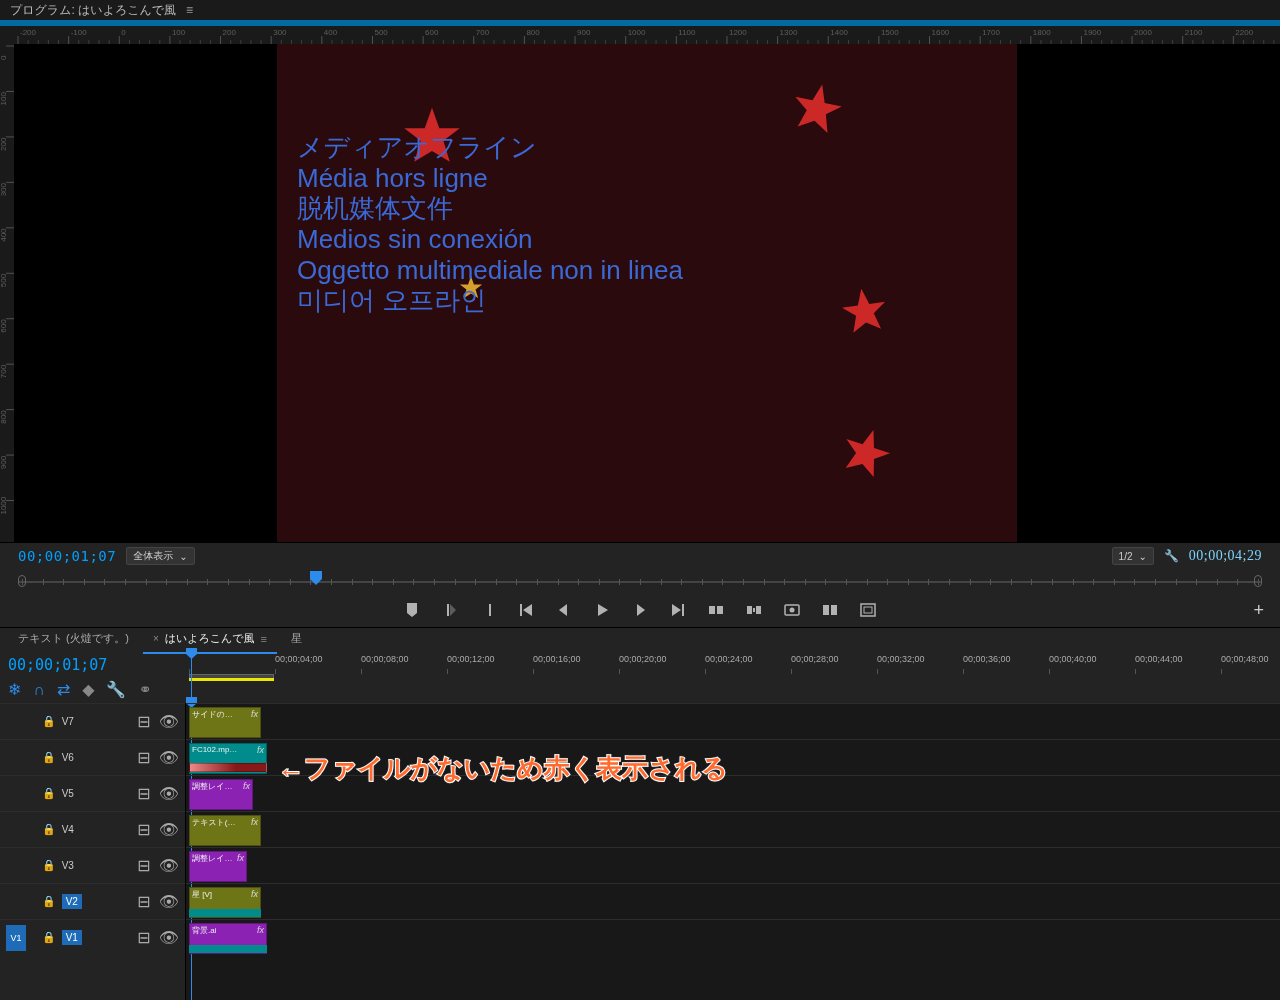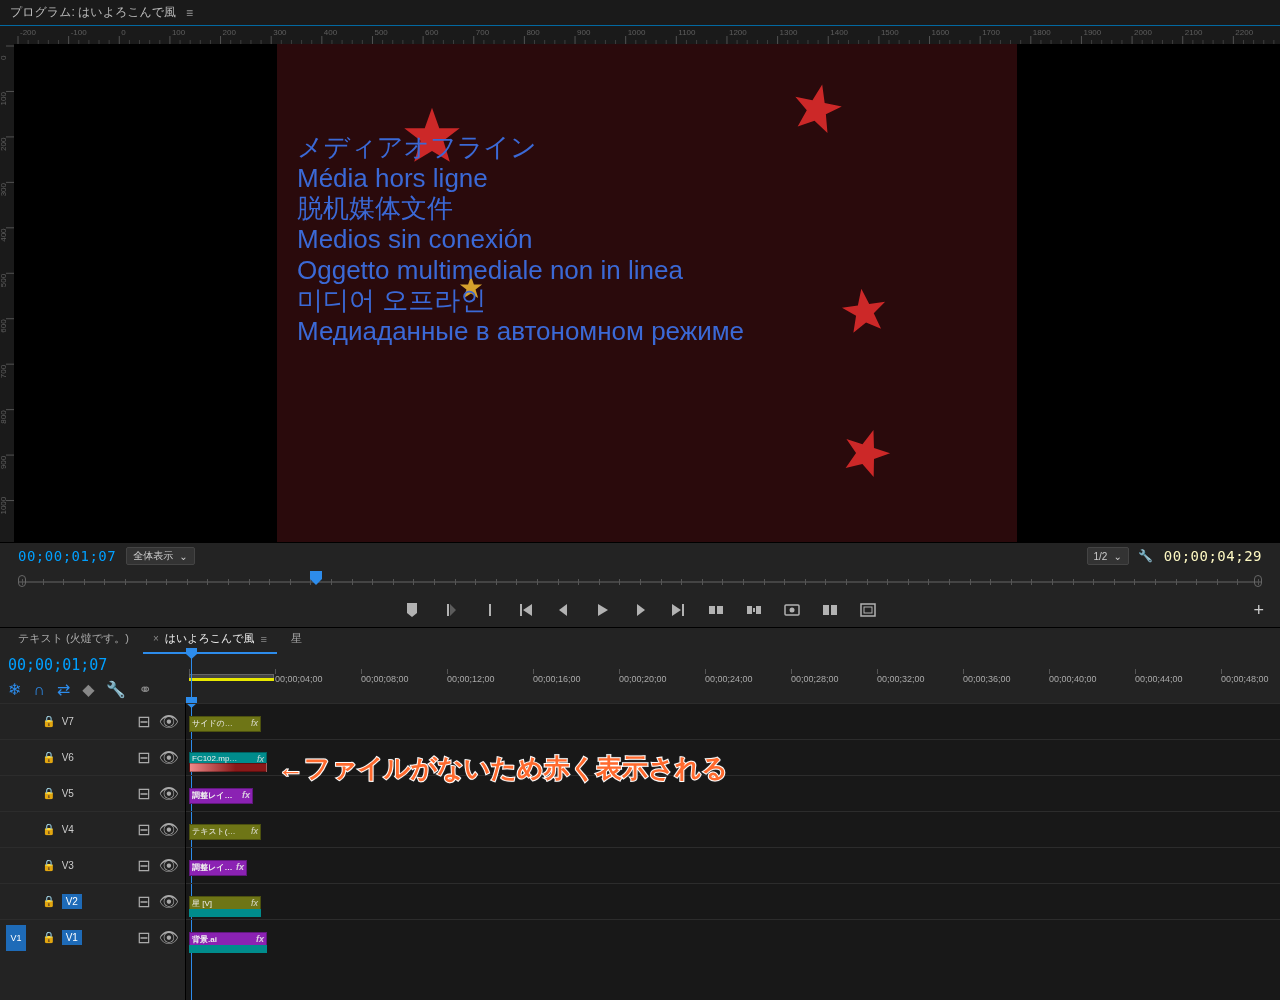--- a/index.html
+++ b/index.html
@@ -22,21 +22,21 @@
     --offline-bg:#2a0a0c;
     --offline-text:#3b69d6;
     --pink:#e06070;
     --annot:#ff6a2e;
   }
   *{box-sizing:border-box;font-family:"Helvetica Neue",Arial,sans-serif;}
   body{margin:0;background:var(--bg0);color:var(--fg);width:1280px;height:1000px;overflow:hidden;position:relative;}
   svg{display:block;}
 
   
-  .panel-title{display:flex;align-items:center;gap:10px;height:26px;padding:0 10px;font-size:12px;border-bottom:1px solid #0369a1;}
+  .panel-title{display:flex;align-items:center;gap:10px;height:26px;padding:0 10px;font-size:12px;border-bottom:6px solid #0369a1;}
   .panel-title .ham{color:#999;font-size:12px;}
 
   
   .monitor-wrap{position:relative;height:516px;background:var(--bg0);}
   .ruler-h{position:absolute;left:14px;right:0;top:0;height:18px;background:var(--bg0);overflow:hidden;}
   .ruler-v{position:absolute;left:0;top:0;bottom:0;width:14px;background:var(--bg0);overflow:hidden;}
   .ruler-h svg,.ruler-v svg{opacity:.6;}
   .tick-label{font-size:8px;fill:#888;}
 
   
@@ -44,21 +44,21 @@
   .video-frame{position:relative;width:740px;height:498px;background:var(--offline-bg);overflow:hidden;}
   .offline-lines{position:absolute;left:20px;right:0;top:88px;color:var(--offline-text);font-size:26px;line-height:1.18;font-weight:500;}
   .offline-lines div{white-space:nowrap;}
   .subtitle{position:absolute;left:0;right:0;bottom:30px;text-align:center;color:var(--pink);font-size:28px;font-weight:700;}
   .star{position:absolute;fill:#cc2828;}
 
   
   .mon-footer{background:var(--bg1);border-top:1px solid #000;}
   .mon-row1{display:flex;align-items:center;height:26px;padding:0 18px;gap:10px;font-size:12px;}
   .tc{color:var(--tc-blue);font-family:monospace;font-size:14px;letter-spacing:.5px;}
-  .tc-right{color:#fef9c3;}
+  .tc-right{color:#7dd3fc;font-family:Liberation Serif, serif;}
   .select{background:#333;color:#ccc;border:1px solid #444;border-radius:2px;height:18px;font-size:10px;padding:0 6px;display:flex;align-items:center;gap:6px;}
   .flex-sp{flex:1;}
   .wrench{color:#aaa;}
 
   .scrub{position:relative;height:22px;margin:2px 18px 0;}
   .scrub-track{position:absolute;left:0;right:0;top:10px;height:2px;background:#444;}
   .scrub-tick{position:absolute;top:8px;width:1px;height:6px;background:#555;}
   .scrub-end{position:absolute;top:4px;width:8px;height:12px;border:1px solid #666;border-radius:6px;}
   .scrub-play{position:absolute;top:0;width:12px;height:14px;}
 
@@ -73,42 +73,42 @@
   .tl-tab.active{color:#eee;border-bottom-color:var(--blue);}
   .tl-tab .x{color:#888;font-size:10px;}
 
   .tl-head{display:flex;}
   .tl-head-left{width:186px;padding:2px 8px 4px;}
   .tl-tc{color:var(--tc-blue);font-family:monospace;font-size:15px;}
   .tl-tools{display:flex;gap:12px;margin-top:6px;color:var(--blue);align-items:center;}
   .tl-tools .grey{color:#888;}
   .tl-head-right{flex:1;position:relative;}
   .tl-ruler{position:relative;height:20px;}
-  .tl-ruler .rl{position:absolute;top:20px;font-size:9px;color:#aaa;}
+  .tl-ruler .rl{position:absolute;top:0;font-size:9px;color:#aaa;}
   .tl-ruler .tk{position:absolute;top:15px;width:1px;height:5px;background:#555;}
   .work-area{position:absolute;left:3px;top:20px;height:6px;width:85px;background:#444;border:.5px solid #666;}
   .work-area::before{content:"";position:absolute;left:0;top:-2px;bottom:-1px;width:0;height:0;}
 
   
   .tracks{display:flex;min-height:300px;}
   .track-hdrs{width:186px;background:var(--bg1);border-right:1px solid #000;}
   .track-hdr{display:flex;align-items:center;height:36px;border-top:1px solid #2c2c2c;padding:0 6px;gap:6px;position:relative;}
   .track-hdr .src{width:20px;height:26px;background:#1e6bb8;color:#fff;font-size:9px;display:flex;align-items:center;justify-content:center;margin-right:10px;}
   .track-hdr .pad{width:30px;}
   .track-hdr .lock,.track-hdr .mute,.track-hdr .eye{color:#aaa;font-size:11px;}
   .track-hdr .lbl{font-size:10px;color:#ccc;min-width:20px;}
   .track-hdr .sel{background:#1e6bb8;color:#fff;padding:2px 4px;}
   .track-hdr .iconrow{margin-left:auto;display:flex;gap:8px;color:#aaa;}
 
   .track-lanes{flex:1;position:relative;background:#181818;}
   .lane{position:relative;height:36px;border-top:1px solid #2c2c2c;}
-  .clip{position:absolute;top:12px;left:3px;height:16px;font-size:8px;color:#eee;padding:1px 2px;overflow:hidden;display:flex;align-items:flex-start;border:.5px solid rgba(0,0,0,.3);}
+  .clip{position:absolute;top:3px;left:3px;height:31px;font-size:8px;color:#eee;padding:1px 2px;overflow:hidden;display:flex;align-items:flex-start;border:.5px solid rgba(0,0,0,.3);}
   .clip .fx{position:absolute;right:2px;top:1px;font-style:italic;font-size:9px;color:#e8e8e8;opacity:.85;}
   .clip.olive{background:var(--olive);}
-  .clip.purple{background:var(--purple);font-weight:bold;}
+  .clip.purple{background:var(--purple);}
   .clip.teal{background:var(--teal);}
   .clip.grad{background:linear-gradient(90deg,#e88 0%,#8a1818 60%);}
   .clip-bar{position:absolute;left:3px;bottom:2px;height:8px;background:var(--teal);}
 
   .playhead{position:absolute;top:0;bottom:0;width:1px;background:var(--blue);}
   .playhead::before{content:"";position:absolute;top:-6px;left:-5px;width:11px;height:11px;background:var(--blue);clip-path:polygon(0 0,100% 0,100% 55%,50% 100%,0 55%);}
   .yellow-range{position:absolute;top:24px;height:3px;background:var(--tc-yellow);}
 
   
   .annot{position:absolute;left:278px;top:751px;font-size:26px;font-weight:800;color:var(--annot);
@@ -322,21 +322,20 @@
           <path d="M12 2l2.5 7h7l-5.6 4.3 2.2 7.2L12 16.8 5.9 20.5l2.2-7.2L2.5 9h7z"></path>
         </svg>
 
       <div class="offline-lines" id="offlineLines">
           <div>メディアオフライン</div>
           <div>Média hors ligne</div>
           <div>脱机媒体文件</div>
           <div>Medios sin conexión</div>
           <div>Oggetto multimediale non in linea</div>
           <div>미디어 오프라인</div>
-          <div>Медиаданные в автономном режиме</div>
         </div>
     </div>
   </div>
 </div>
 
 <div class="mon-footer">
   <div class="mon-row1">
     <span class="tc">00;00;01;07</span>
     <span class="select">
       <span>全体表示</span>

